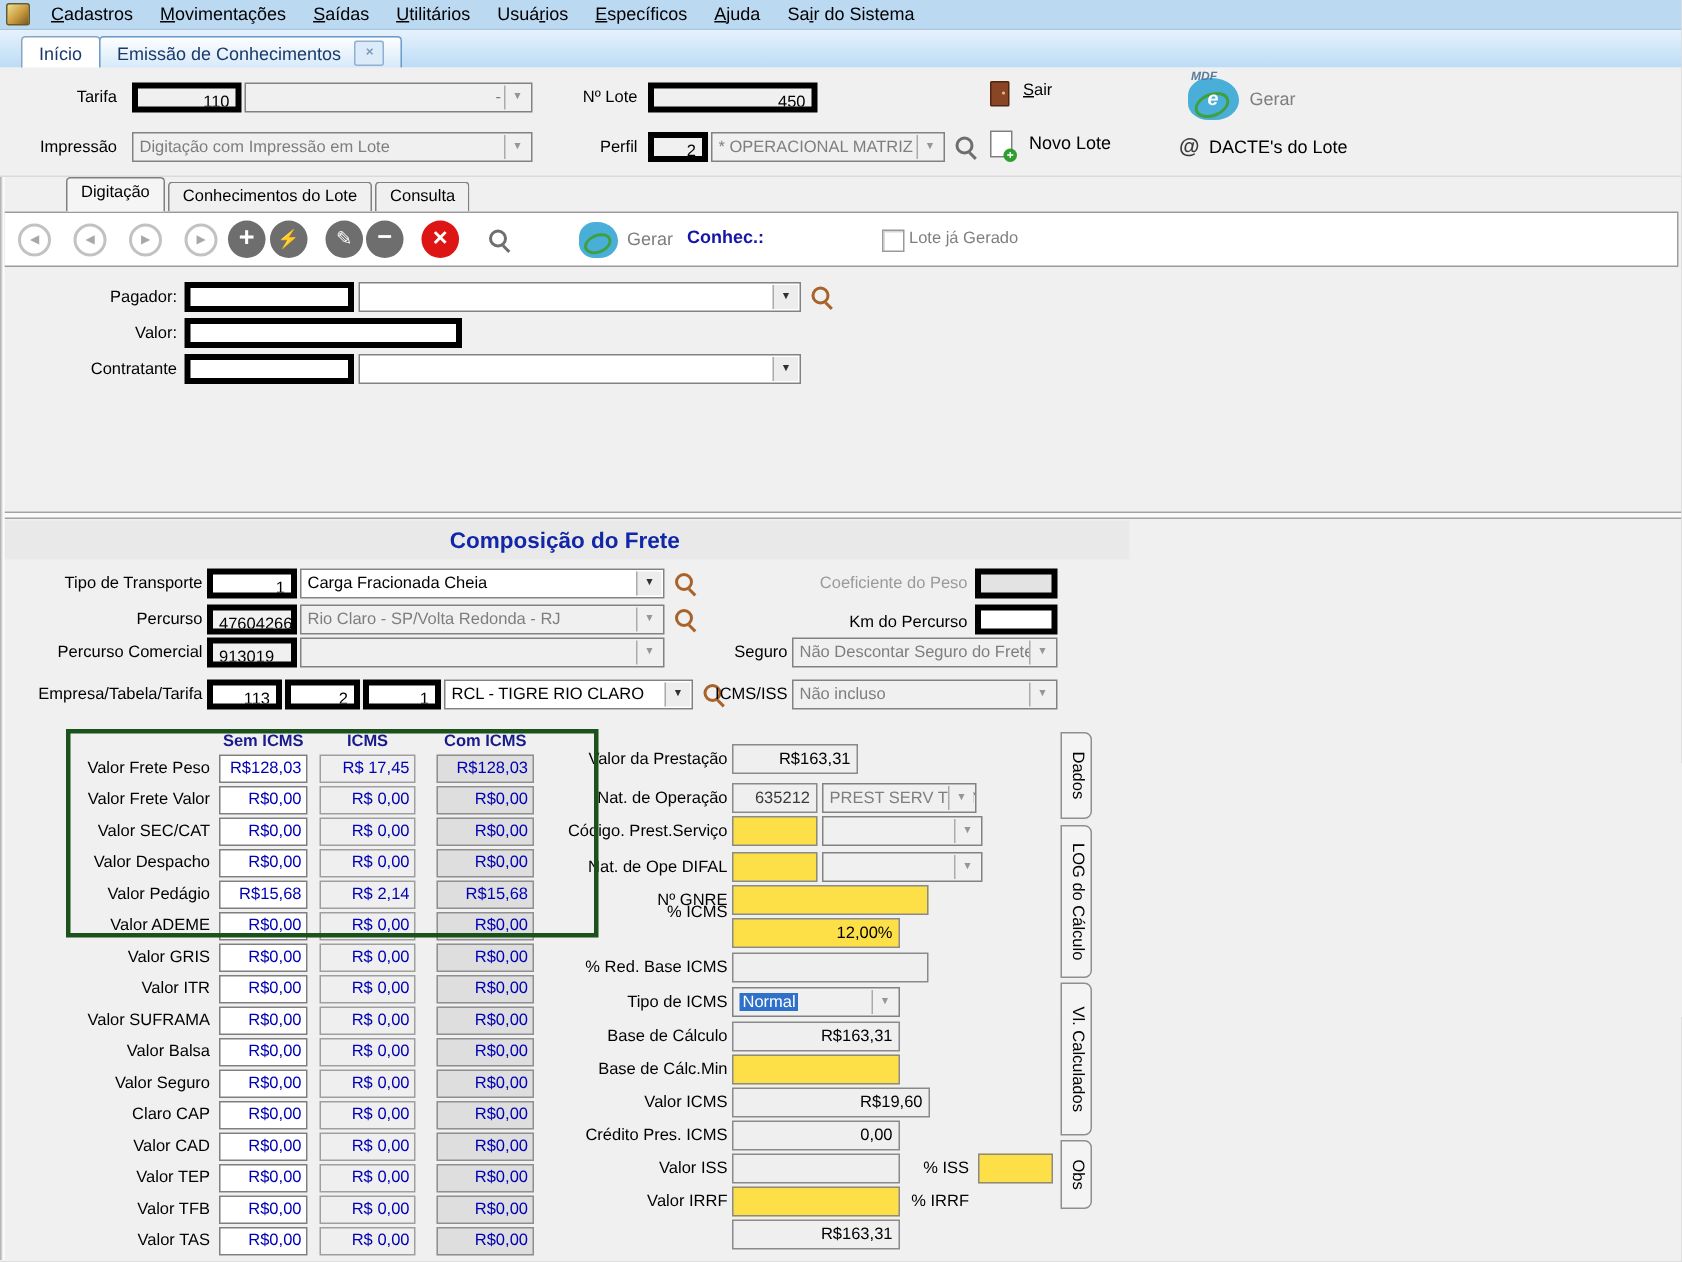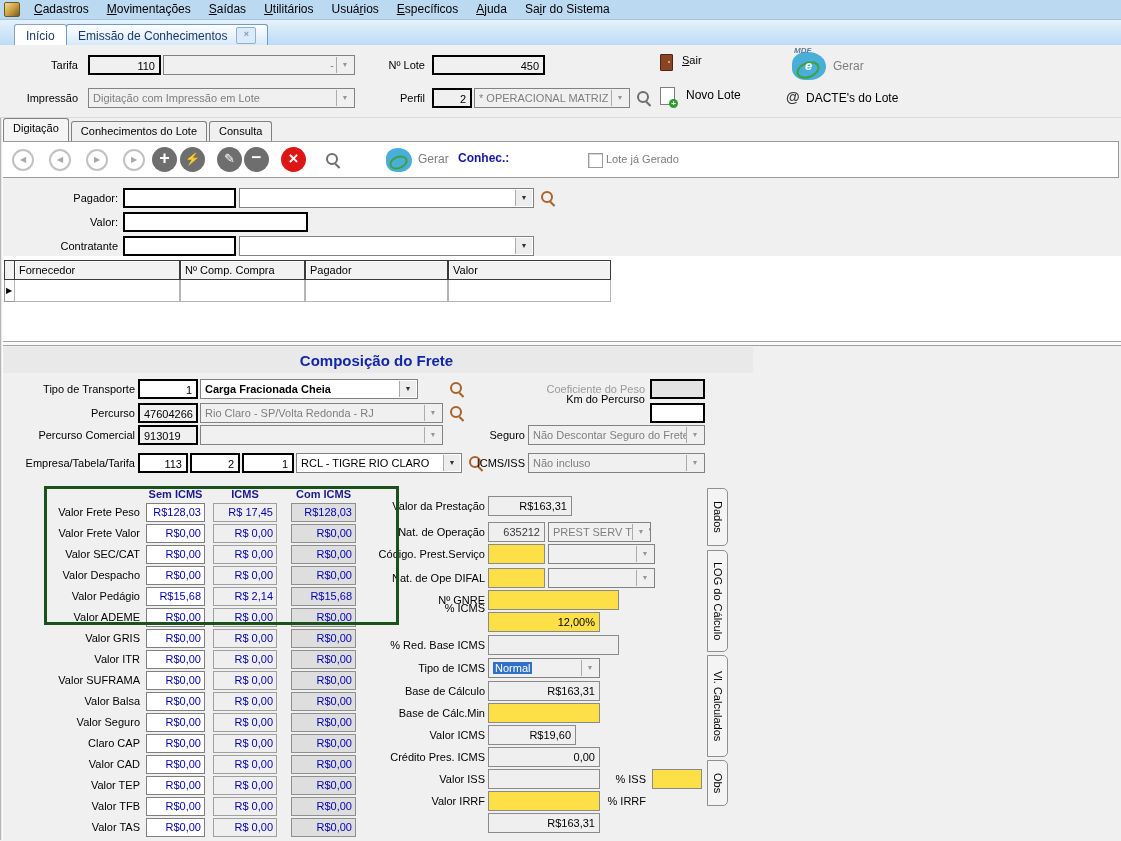--- a/index.html
+++ b/index.html
@@ -16,21 +16,21 @@
            background:linear-gradient(#E6F2FC,#BBDCF6);border-top:1px solid #A5C6E0;box-sizing:border-box;}
   .wtab{position:absolute;top:4px;height:22px;box-sizing:border-box;display:flex;align-items:center;
         padding:0 11px;font-size:12px;color:#1A3A6B;background:#FFF;border:1px solid #8AA4BE;border-bottom:none;border-radius:3px 3px 0 0;}
   #wtab-emissao{left:66px;background:linear-gradient(#FDFEFF,#D4E8F9);border-color:#6E9CC8;}
   #wtab-inicio{left:14px;}
   .closebox{width:18px;height:15px;margin-left:9px;border:1px solid #8FB0D0;border-radius:2px;background:#DCEBF9;
             color:#7E9AB8;font-size:9px;line-height:13px;text-align:center;}
   .closebox::before{content:"×";font-weight:bold;}
   
   .lbl{position:absolute;height:20px;line-height:20px;text-align:right;white-space:nowrap;}
-  .tbox{position:absolute;height:20px;box-sizing:border-box;border:2px solid #000000;background:#FFF;
+  .tbox{position:absolute;height:20px;box-sizing:border-box;border:4px solid #000000;background:#FFF;
         padding:0 4px;line-height:18px;white-space:nowrap;overflow:hidden;}
   .gray{background:#F0F0F0;}
   .dgray{background:#E3E3E3;}
   .yellow{background:#FFFFE1;}
   .dis{color:#7E7E7E;}
   .rt{text-align:right;}
   .combo{position:absolute;height:20px;box-sizing:border-box;border:1px solid #828282;background:#FFF;
          line-height:18px;padding:0 20px 0 4px;white-space:nowrap;overflow:hidden;}
   .combo .arr{position:absolute;top:1px;right:1px;bottom:1px;width:16px;background:#EDEDED;
               border-left:1px solid #ABABAB;text-align:center;font-size:7px;color:#303030;line-height:16px;}
@@ -52,21 +52,21 @@
               border-radius:50%;font-size:8px;line-height:9px;text-align:center;font-weight:bold;}
   .blob{position:absolute;background:#49AFD8;border-radius:46% 58% 52% 44%;}
   .blob .ring{position:absolute;border:2px solid #3FA03F;border-radius:50%;transform:rotate(-22deg);}
   .mdfe-mdf{position:absolute;font-size:8px;font-weight:bold;font-style:italic;color:#5A7A9A;}
   .mdfe-e{position:absolute;font-style:italic;font-weight:bold;color:#FFF;font-size:13px;}
   .at-icon{position:absolute;font-weight:bold;font-size:14px;color:#3A3A3A;}
   
   #pagetabs{position:absolute;left:3px;top:118px;height:23px;display:flex;align-items:flex-end;}
   .ptab{box-sizing:border-box;height:20px;line-height:18px;padding:0 9px;margin-right:2px;background:#F0F0F0;
         border:1px solid #808080;border-bottom:none;border-radius:3px 3px 0 0;white-space:nowrap;}
-  .ptab.active{height:23px;background:#F5F5F5;z-index:2;}
+  .ptab.active{height:23px;background:#F5F5F5;z-index:2;margin-left:41px;}
   
   #toolbar{position:absolute;left:2px;top:141px;width:1117px;height:37px;background:#FFF;border:1px solid #9A9A9A;box-sizing:border-box;}
   .nc{position:absolute;top:7px;width:22px;height:22px;border-radius:50%;border:2px solid #C2C2C2;background:#FFF;
       box-sizing:border-box;color:#A8A8A8;font-size:8px;text-align:center;line-height:18px;}
   .nc.nfirst::before{content:"◀";} .nc.nprev::before{content:"◀";} .nc.nnext::before{content:"▶";} .nc.nlast::before{content:"▶";}
   .ac{position:absolute;top:5px;width:25px;height:25px;border-radius:50%;background:#6E6E6E;color:#FFF;
       text-align:center;box-sizing:border-box;}
   .ac.red{background:#DE1515;}
   .ac.g-plus::before{content:"+";font-size:18px;font-weight:bold;line-height:23px;}
   .ac.g-bolt::before{content:"⚡";font-size:12px;line-height:25px;}
@@ -220,53 +220,41 @@
     <div class="mag" style="left:540px;top:10px;"></div>
     <div class="lbl" style="left:20px;top:32px;width:98px;">Valor:</div>
     <div class="tbox" style="left:123px;top:32px;width:185px;"></div>
     <div class="lbl" style="left:20px;top:56px;width:98px;">Contratante</div>
     <div class="tbox" style="left:123px;top:56px;width:113px;"></div>
     <div class="combo yellow" style="left:239px;top:56px;width:295px;">
         <span class="arr"></span>
       </div>
   </div>
 
-  <div id="gridarea">
-    <div class="gmark h"></div>
-    <div class="gmark d"></div>
-  <div class="ghc" style="left: 15px; width: 166px;">Fornecedor</div>
-      <div class="gdc" style="left: 15px; width: 166px;"></div>
-      <div class="ghc" style="left: 181px; width: 125px;">Nº Comp. Compra</div>
-      <div class="gdc" style="left: 181px; width: 125px;"></div>
-      <div class="ghc" style="left: 306px; width: 143px;">Pagador</div>
-      <div class="gdc" style="left: 306px; width: 143px;"></div>
-      <div class="ghc" style="left: 449px; width: 163px;">Valor</div>
-      <div class="gdc" style="left: 449px; width: 163px;"></div>
-    </div>
 
   <div id="groove"></div>
   <div id="ctitle">Composição do Frete</div>
 
   <div id="freteform">
     <div class="lbl" style="left:8px;top:6px;width:127px;">Tipo de Transporte</div>
     <div class="tbox rt" style="left:138px;top:6px;width:60px;">1</div>
-    <div class="combo yellow" style="left:200px;top:6px;width:218px;font-weight:bold;">
+    <div class="combo yellow" style="left:200px;top:6px;width:243px;">
       <span>Carga Fracionada Cheia</span><span class="arr"></span>
     </div>
     <div class="mag" style="left:449px;top:8px;"></div>
     <div class="lbl glabel" style="left:520px;top:6px;width:125px;">Coeficiente do Peso</div>
     <div class="tbox dgray" style="left:650px;top:6px;width:55px;"></div>
 
     <div class="lbl" style="left:8px;top:30px;width:127px;">Percurso</div>
     <div class="tbox gray" style="left:138px;top:30px;width:60px;">47604266</div>
     <div class="combo cdis" style="left:200px;top:30px;width:243px;">
       <span>Rio Claro - SP/Volta Redonda - RJ</span><span class="arr"></span>
     </div>
     <div class="mag" style="left:449px;top:32px;"></div>
-    <div class="lbl" style="left:520px;top:16px;width:125px;">Km do Percurso</div>
+    <div class="lbl" style="left:520px;top:32px;width:125px;">Km do Percurso</div>
     <div class="tbox" style="left:650px;top:30px;width:55px;"></div>
 
     <div class="lbl" style="left:8px;top:52px;width:127px;">Percurso Comercial</div>
     <div class="tbox gray" style="left:138px;top:52px;width:60px;">913019</div>
     <div class="combo cdis" style="left:200px;top:52px;width:243px;">
         <span class="arr"></span>
       </div>
     <div class="lbl" style="left:420px;top:52px;width:105px;">Seguro</div>
     <div class="combo cdis" style="left:528px;top:52px;width:177px;">
       <span>Não Descontar Seguro do Frete P</span><span class="arr"></span>
@@ -324,21 +312,21 @@
       <span class="sel">Normal</span><span class="arr"></span>
     </div>
 
     <div class="tlbl" style="top:198px;">Base de Cálculo</div>
     <div class="tb" style="left:488px;top:198px;width:112px;">R$163,31</div>
 
     <div class="tlbl" style="top:220px;">Base de Cálc.Min</div>
     <div class="tb empty" style="left:488px;top:220px;width:112px;"></div>
 
     <div class="tlbl" style="top:242px;">Valor ICMS</div>
-    <div class="tb" style="left:488px;top:242px;width:88px;">R$19,60</div>
+    <div class="tb" style="left:488px;top:242px;width:132px;">R$19,60</div>
 
     <div class="tlbl" style="top:264px;">Crédito Pres. ICMS</div>
     <div class="tb" style="left:488px;top:264px;width:112px;">0,00</div>
 
     <div class="tlbl" style="top:286px;">Valor ISS</div>
     <div class="tb" style="left:488px;top:286px;width:112px;"></div>
     <div class="lbl" style="left:598px;top:286px;width:48px;">% ISS</div>
     <div class="tb empty" style="left:652px;top:286px;width:50px;"></div>
 
     <div class="tlbl" style="top:308px;">Valor IRRF</div>

